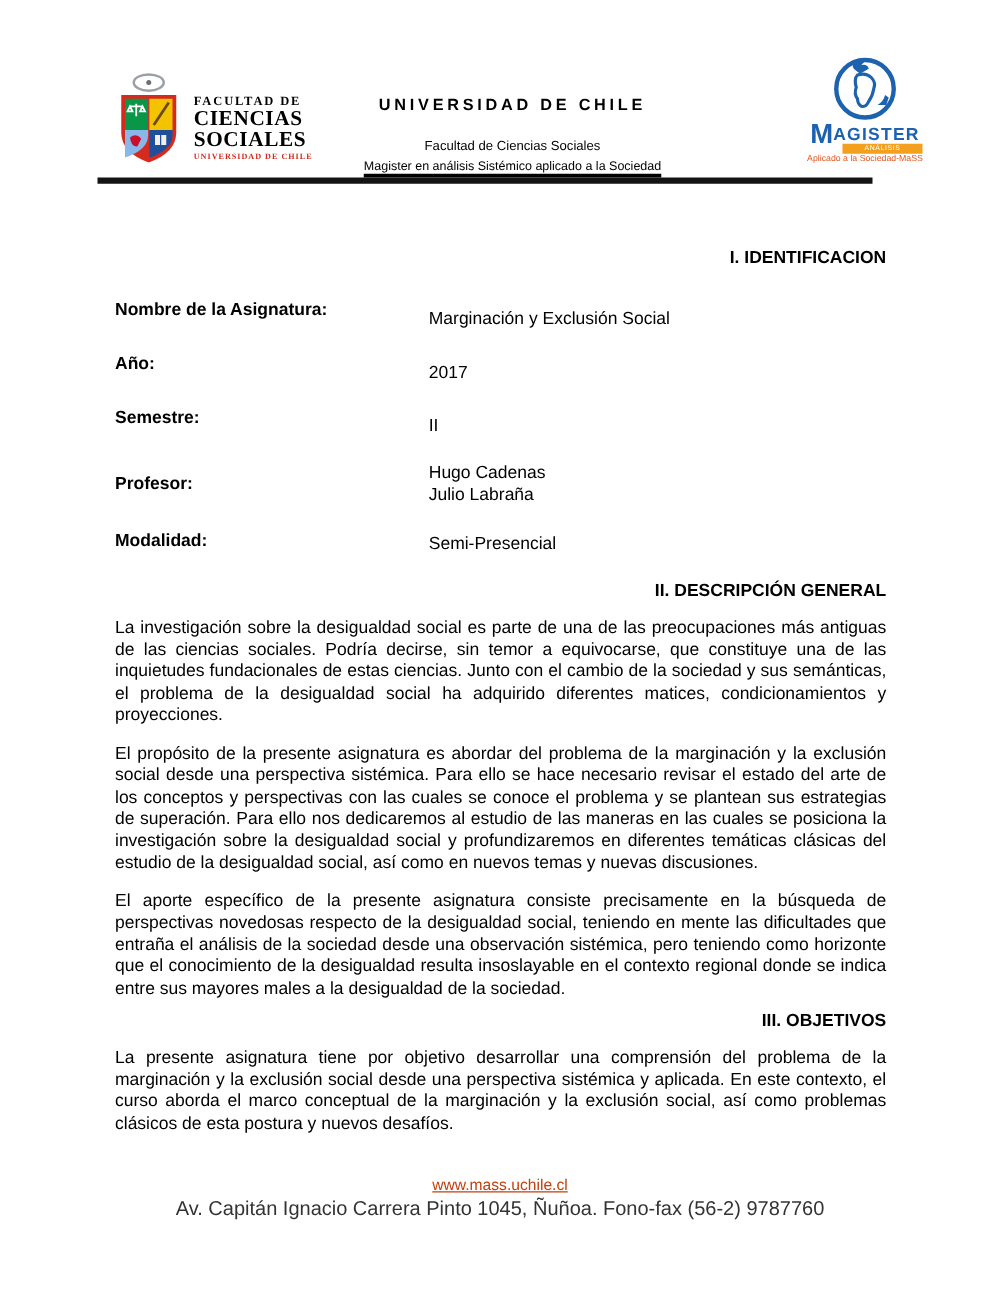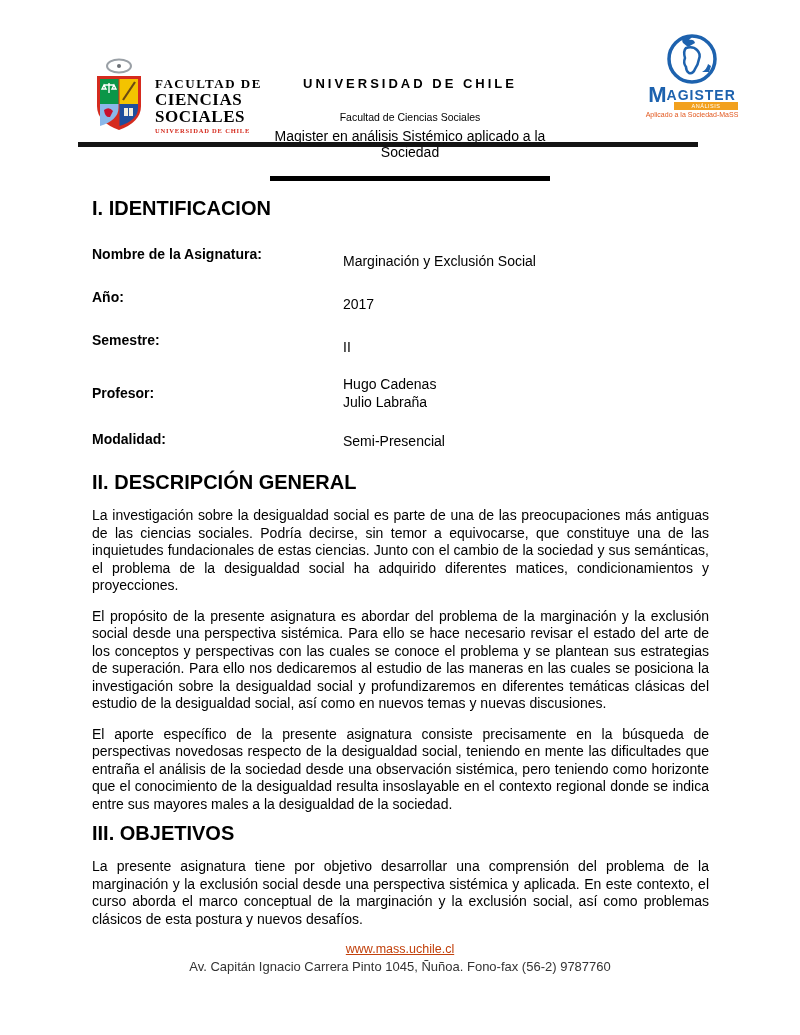--- a/index.html
+++ b/index.html
@@ -11,61 +11,61 @@
     font-family:"Liberation Sans", sans-serif;
     color:#000;
     margin:0 auto;
     overflow:hidden;
   }
 
   
   .hdr-left { position:absolute; left:90px; top:58px; display:flex; align-items:flex-start; }
   .shield-wrap { width:58px; text-align:center; }
   .fac-text { margin-left:7px; padding-top:18px; font-family:"Liberation Serif", serif; }
-  .fac-line1 { font-size:13px; font-weight:bold; letter-spacing:1.5px; }
+  .fac-line1 { font-size:10px; font-weight:bold; letter-spacing:1.5px; }
   .fac-line2, .fac-line3 { font-size:17px; font-weight:bold; letter-spacing:0.5px; line-height:16.5px; }
   .fac-line4 { font-size:6.5px; font-weight:bold; color:#d52b1e; letter-spacing:0.8px; margin-top:2px; }
 
   .hdr-center { position:absolute; left:270px; top:76px; width:280px; text-align:center; }
   .uni-title { font-size:13px; font-weight:bold; letter-spacing:3px; }
   .uni-sub { font-size:10.5px; margin-top:20px; }
   .uni-sub2 { font-size:10.5px; margin-top:5px; }
-  .uni-program { display:inline-block; font-size:14px; margin-top:5px; border-bottom:5px solid #000000; padding-bottom:16px; }
+  .uni-program { display:inline-block; font-size:10px; margin-top:5px; border-bottom:3px solid #000000; padding-bottom:0; }
 
-  .hdr-right { position:absolute; left:636px; top:32px; width:112px; text-align:center; }
+  .hdr-right { position:absolute; left:636px; top:44px; width:112px; text-align:center; }
   .globe-svg { display:block; margin:0 auto; }
   .magister-word { margin-top:2px; line-height:14px; white-space:nowrap; }
   .mag-m { font-size:22px; font-weight:bold; color:#1d62ae; vertical-align:-2px; }
   .mag-rest { font-size:14px; font-weight:bold; color:#1d62ae; letter-spacing:1px; }
   .mag-bar { width:64px; height:8px; background:#f2a01d; margin:0 0 0 38px; font-size:5.5px; color:#fff; line-height:8px; text-align:center; overflow:hidden; letter-spacing:0.5px; }
   .mag-tagline { font-size:7px; color:#e2571e; margin-top:1px; }
 
   .divider-bar { position:absolute; left:78px; top:142px; width:620px; height:5px; background:#141414; }
 
   
   .main { position:absolute; left:92px; top:146px; width:617px; }
-  .sec-heading { font-size:20px; font-weight:bold; }
+  .sec-heading { font-size:14px; font-weight:bold;text-align:right; }
   .h-ident { margin-top:51px; }
   .id-rows { margin-top:26px; }
   .id-row { display:flex; margin-bottom:20px; font-size:14px; }
   .id-label { width:251px; font-weight:bold; flex:none; }
   .id-value { padding-top:7px; }
   .id-value-tight { padding-top:2px; }
   .row-professor { margin-top:6px; align-items:center; }
   .row-professor .id-label { font-weight:bold; }
   .prof-lines div { line-height:18px; }
 
   .h-desc { margin-top:22px; }
   .para { font-size:14px; line-height:17.5px; text-align:justify; margin-top:13px; }
   .h-obj { margin-top:9px; }
 
   
   .footer { position:absolute; left:0; right:0; top:939px; text-align:center; }
   .footer-link { font-size:12.5px; color:#c2410c; text-decoration:underline; }
-  .footer-address { font-size:13px; color:#333; margin-top:2px; }
+  .footer-address { font-size:16px; color:#333; margin-top:2px; }
 </style>
 </head>
 <body>
 
 <div class="page">
 
   <div class="hdr-left">
     <div class="shield-wrap">
       <svg width="52" height="76" viewBox="0 0 52 76">
 

